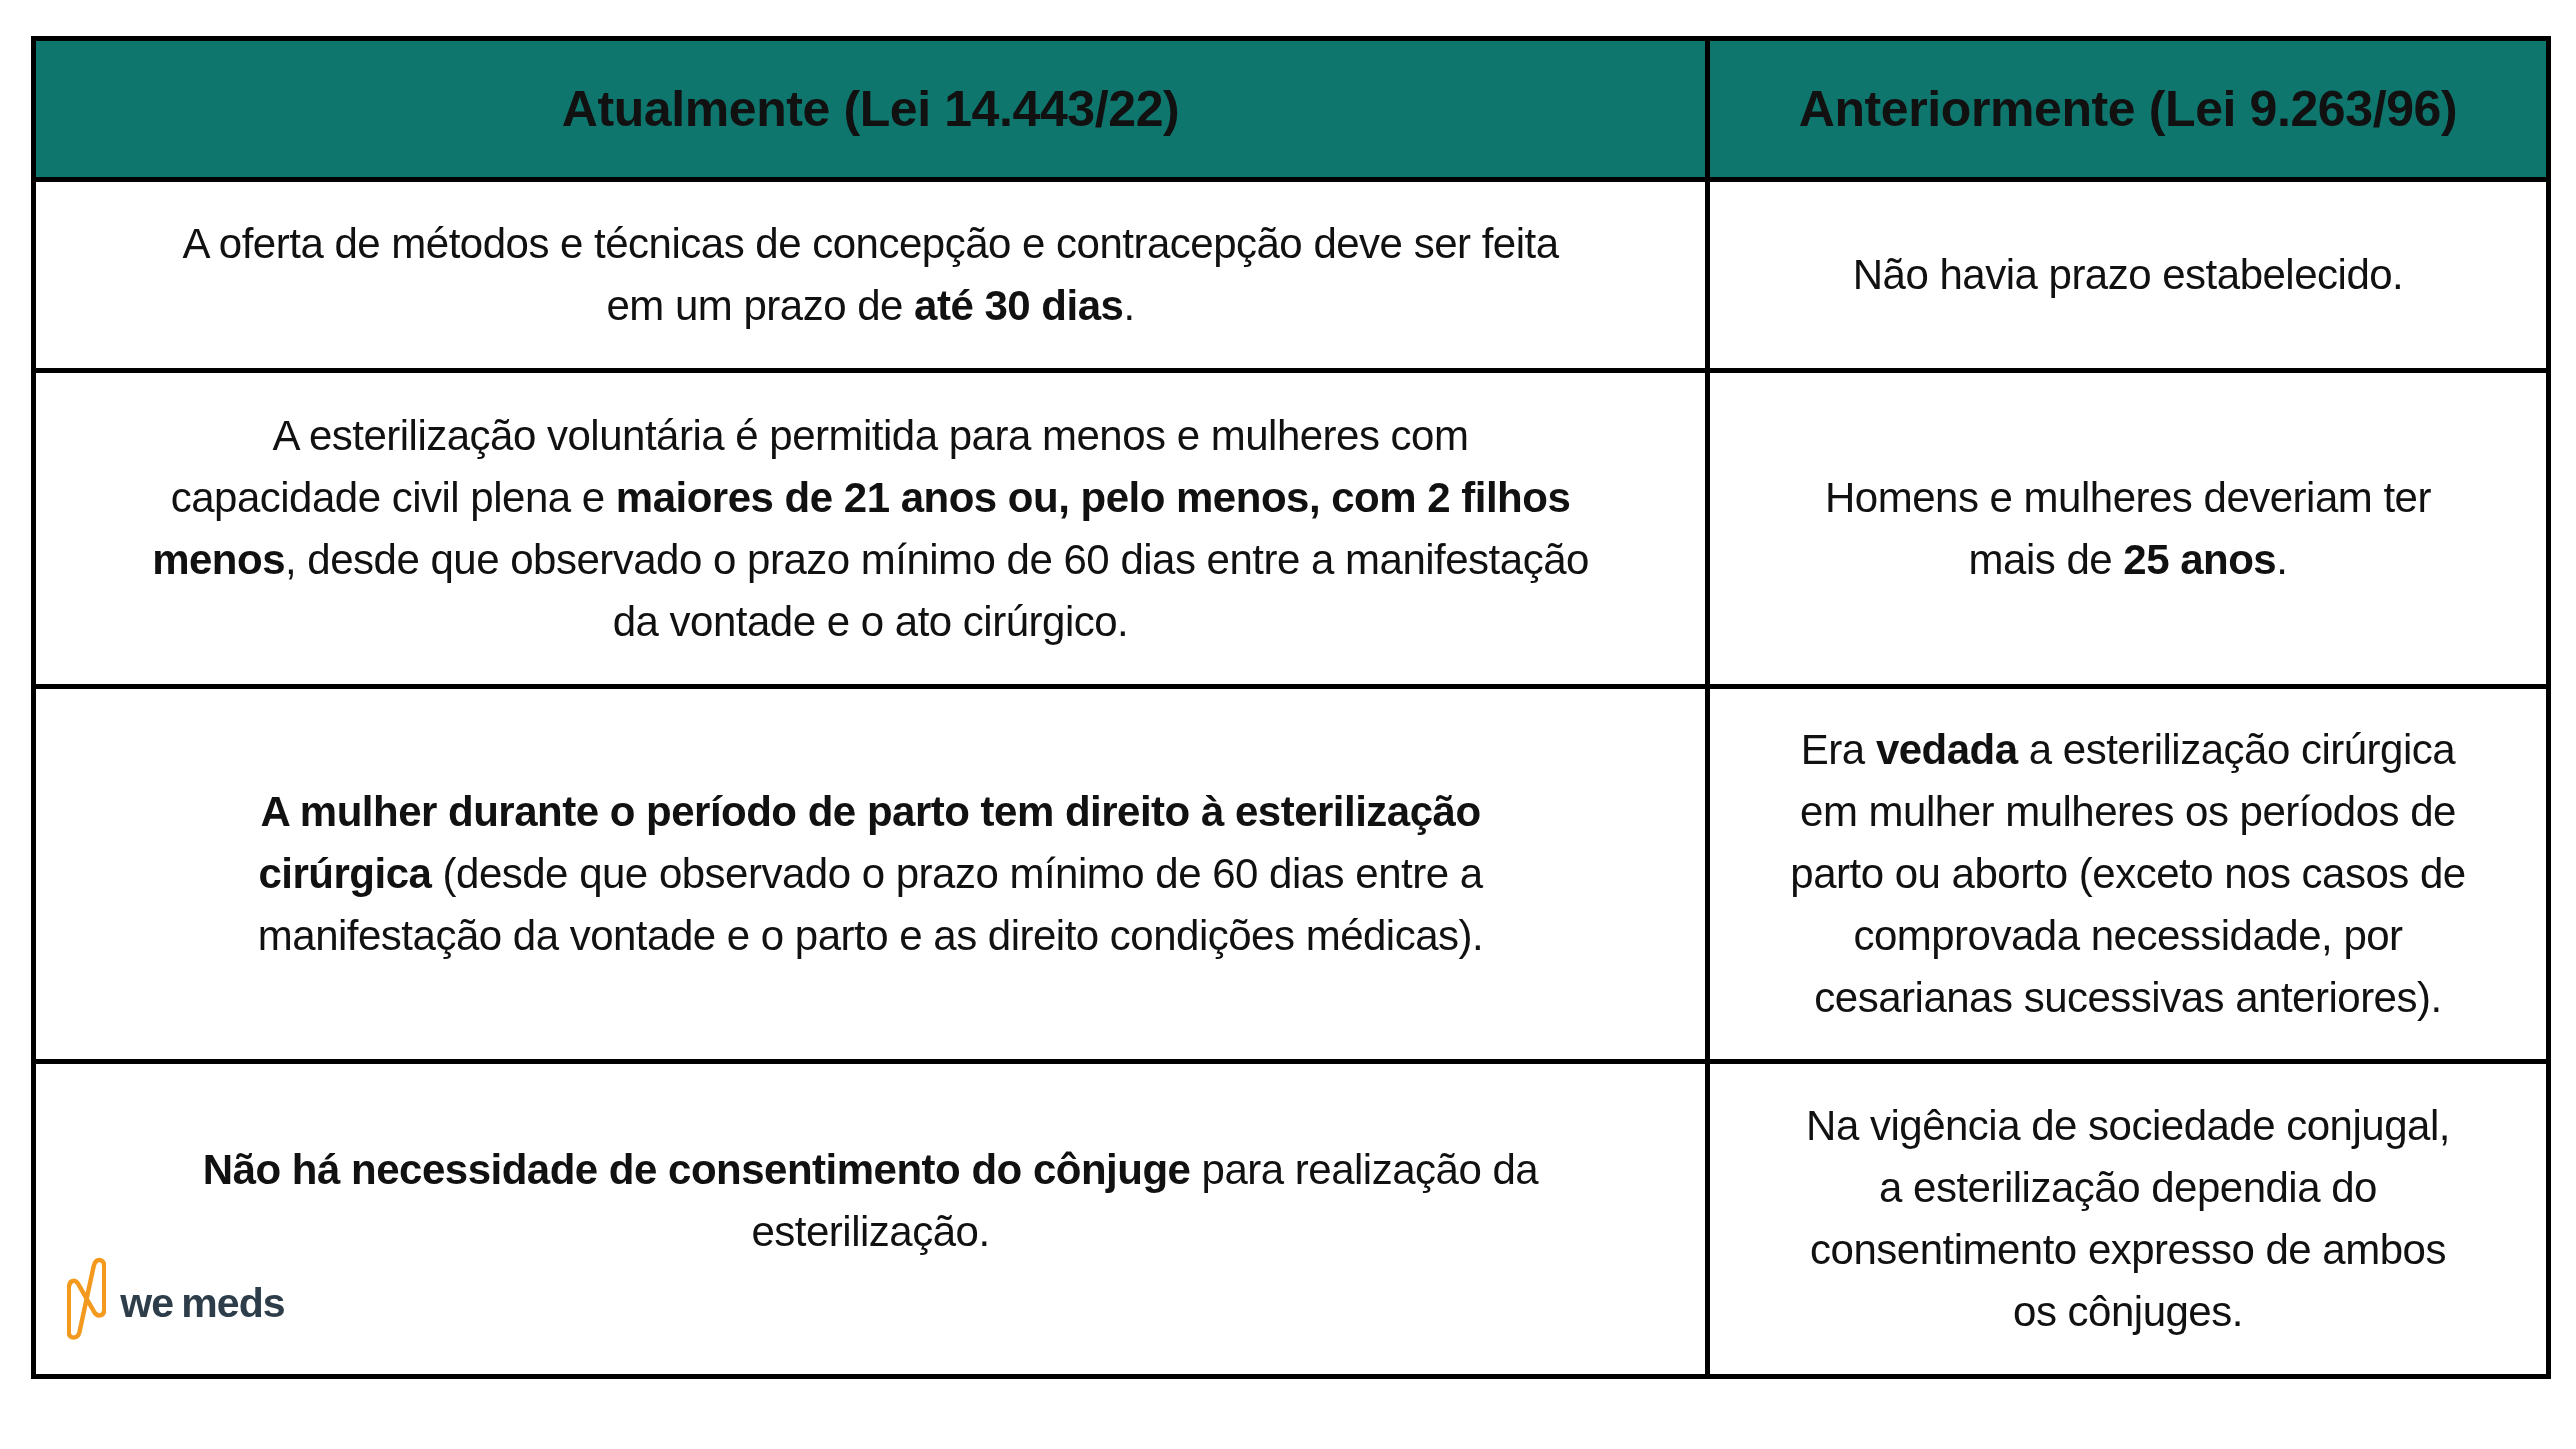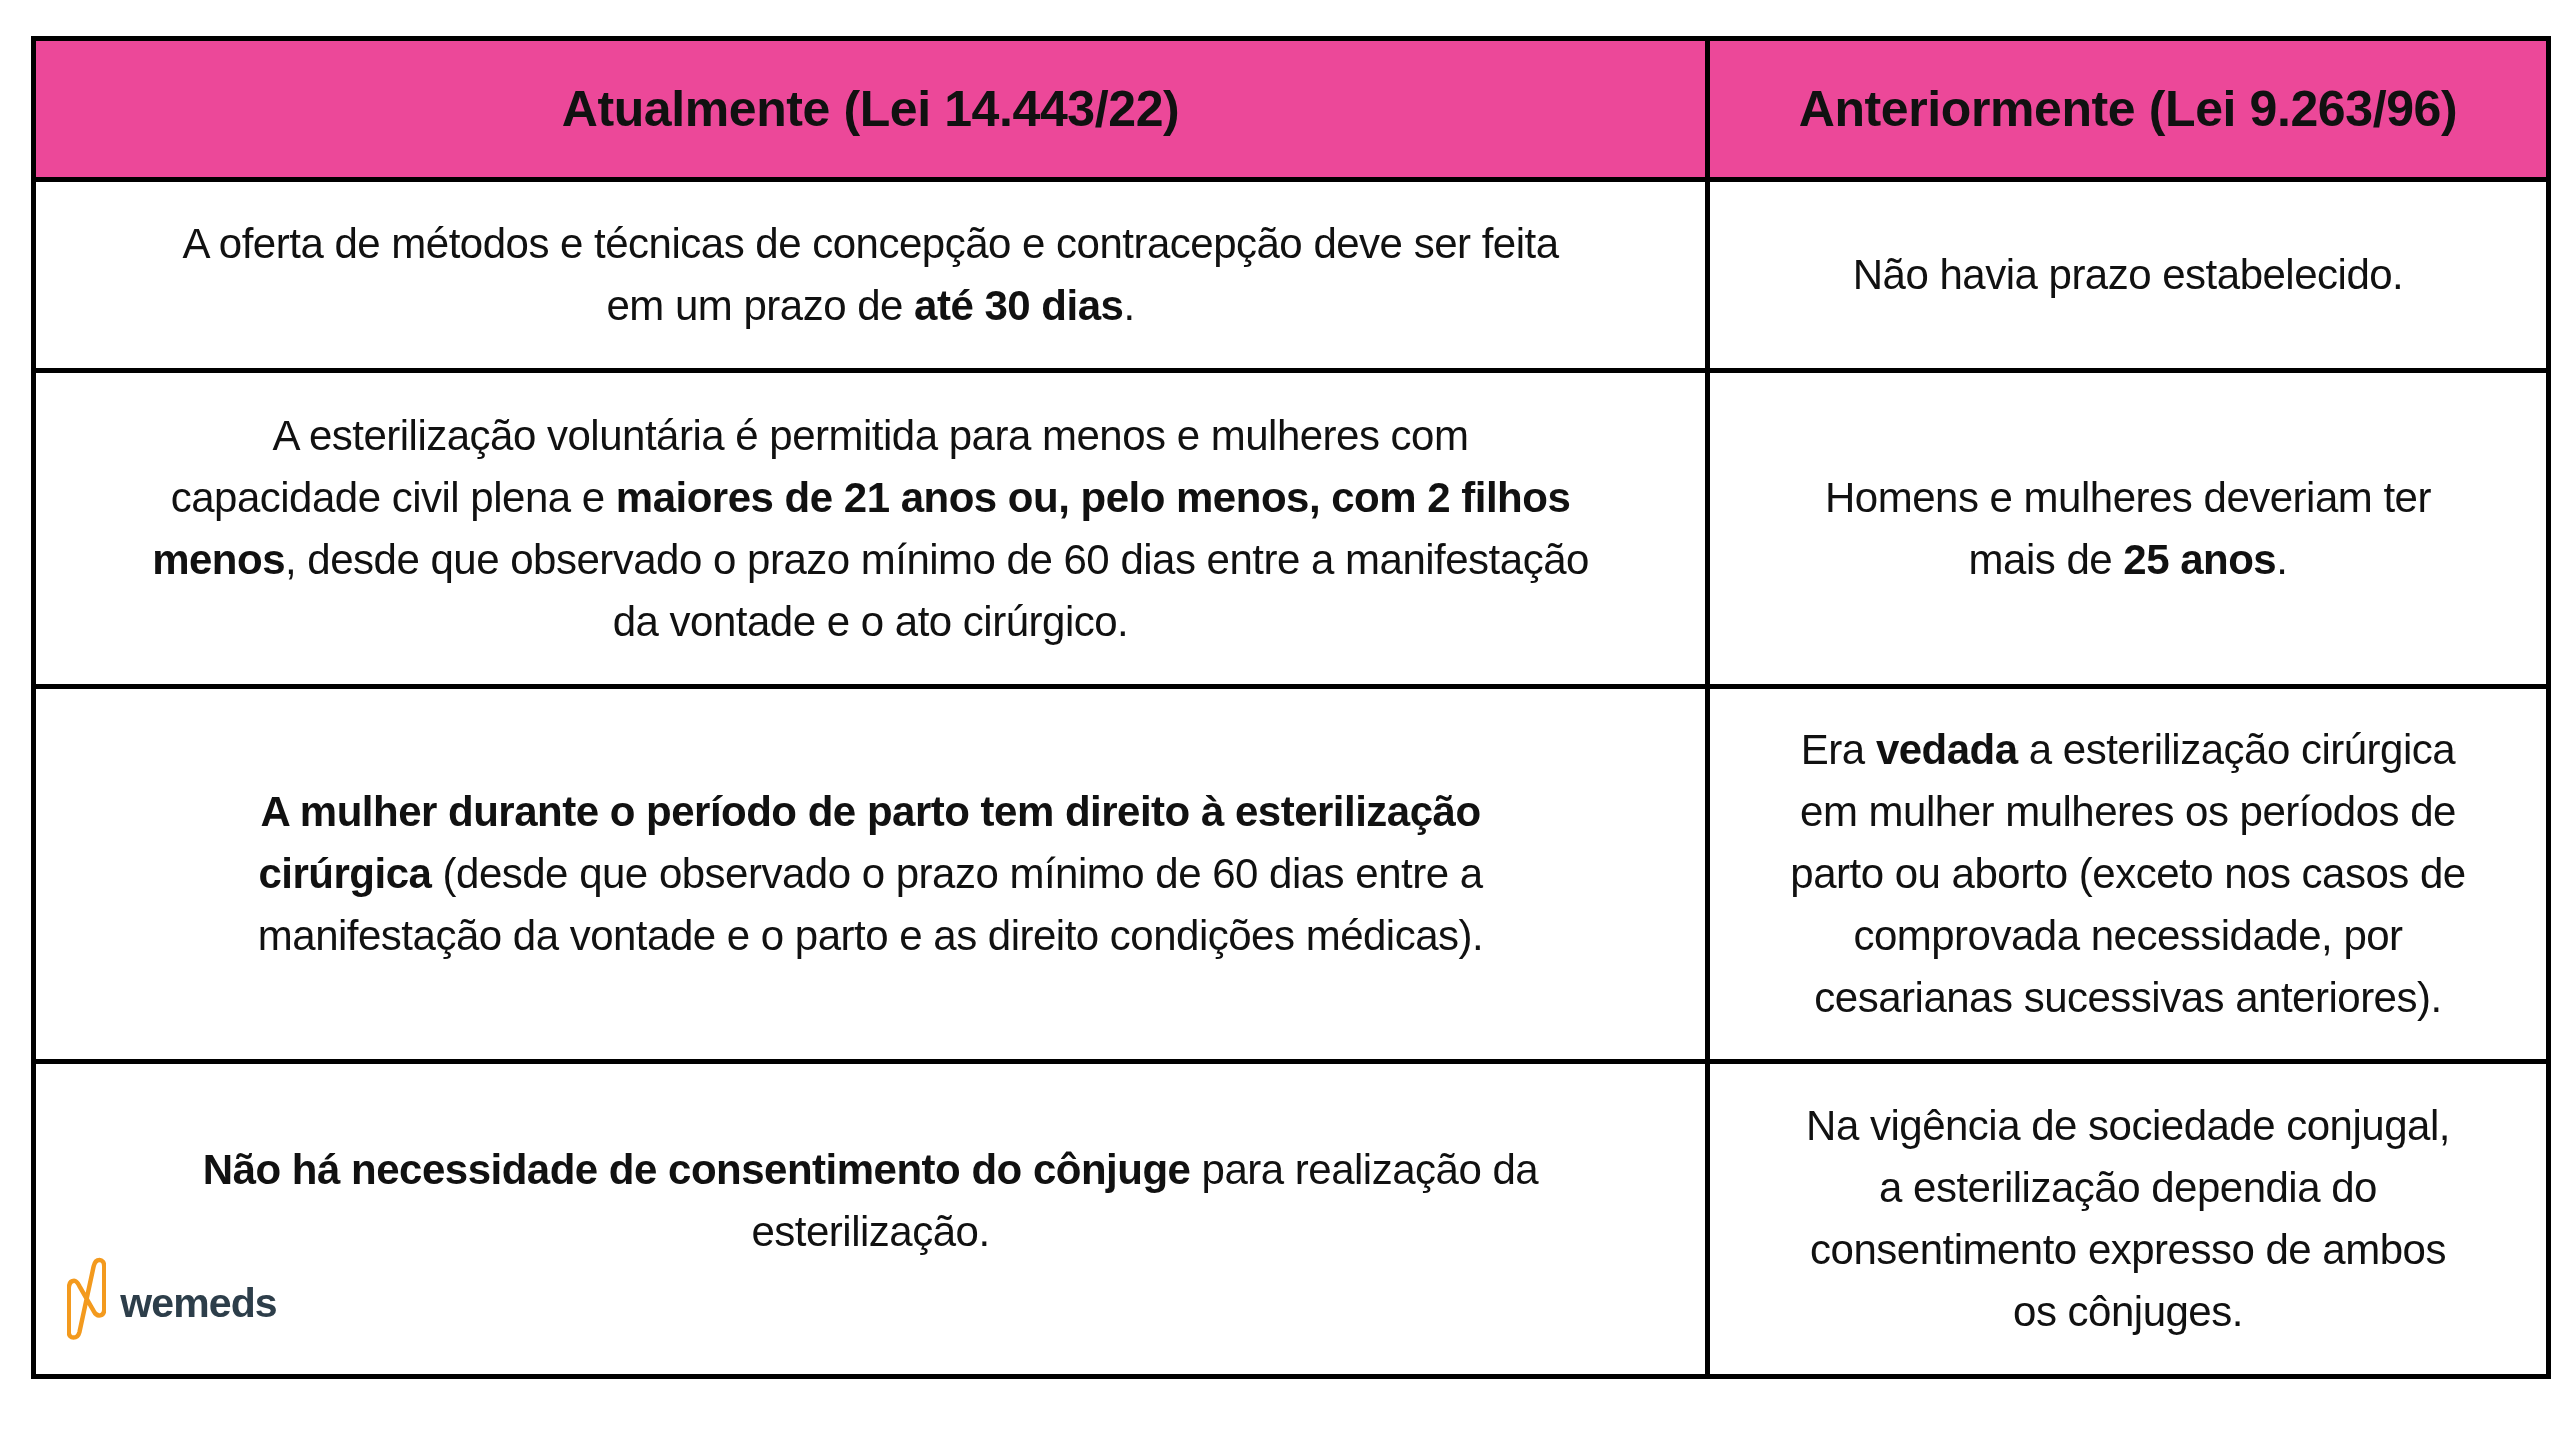--- a/index.html
+++ b/index.html
@@ -7,42 +7,42 @@
          font-family: "Liberation Sans", "DejaVu Sans", sans-serif; color: #111111; }
   .table {
     position: absolute; left: 31px; top: 36px; width: 2515px; height: 1337px;
     border-collapse: collapse; table-layout: fixed;
   }
   .table td, .table th {
     border: 5.4px solid #000000; padding: 0 27px; text-align: center; vertical-align: middle;
     box-sizing: border-box;
   }
   .table th {
-    background: #ec4899; font-weight: bold; font-size: 50px; letter-spacing: -0.4px;
+    background: #0f766e; font-weight: bold; font-size: 50px; letter-spacing: -0.4px;
   }
   .col-left { width: 1674px; }
   .col-right { width: 841px; }
   .row-head { height: 141px; }
   .row-1 { height: 191px; }
   .row-2 { height: 316px; }
   .row-3 { height: 375px; }
   .row-4 { height: 315px; }
   .cell-text { font-size: 42px; line-height: 62px; letter-spacing: -0.5px; }
   .cell-line { display: block; white-space: nowrap; }
   .b { font-weight: bold; }
   .row-4 .left-cell { position: relative; }
   .row-4 .left-cell .cell-text { position: relative; top: -18px; }
   .logo {
     position: absolute; left: 67px; top: 1254px; height: 89px; width: 259px;
     display: flex; align-items: center;
   }
   .logo-icon { width: 39px; height: 89px; display: block; }
   .logo-text { margin-left: 14.3px; font-size: 41px; color: #2d3e4a; letter-spacing: -0.9px; line-height: 1; position: relative; top: 5.4px; }
   .logo-text .we { font-weight: bold; }
-  .logo-text .meds { font-weight: bold; }
+  .logo-text .meds { font-weight: bold; margin-left: 8px; }
 </style>
 </head>
 <body>
 
 <table class="table">
   <colgroup>
     <col class="col-left">
     <col class="col-right">
   </colgroup>
   <thead>

